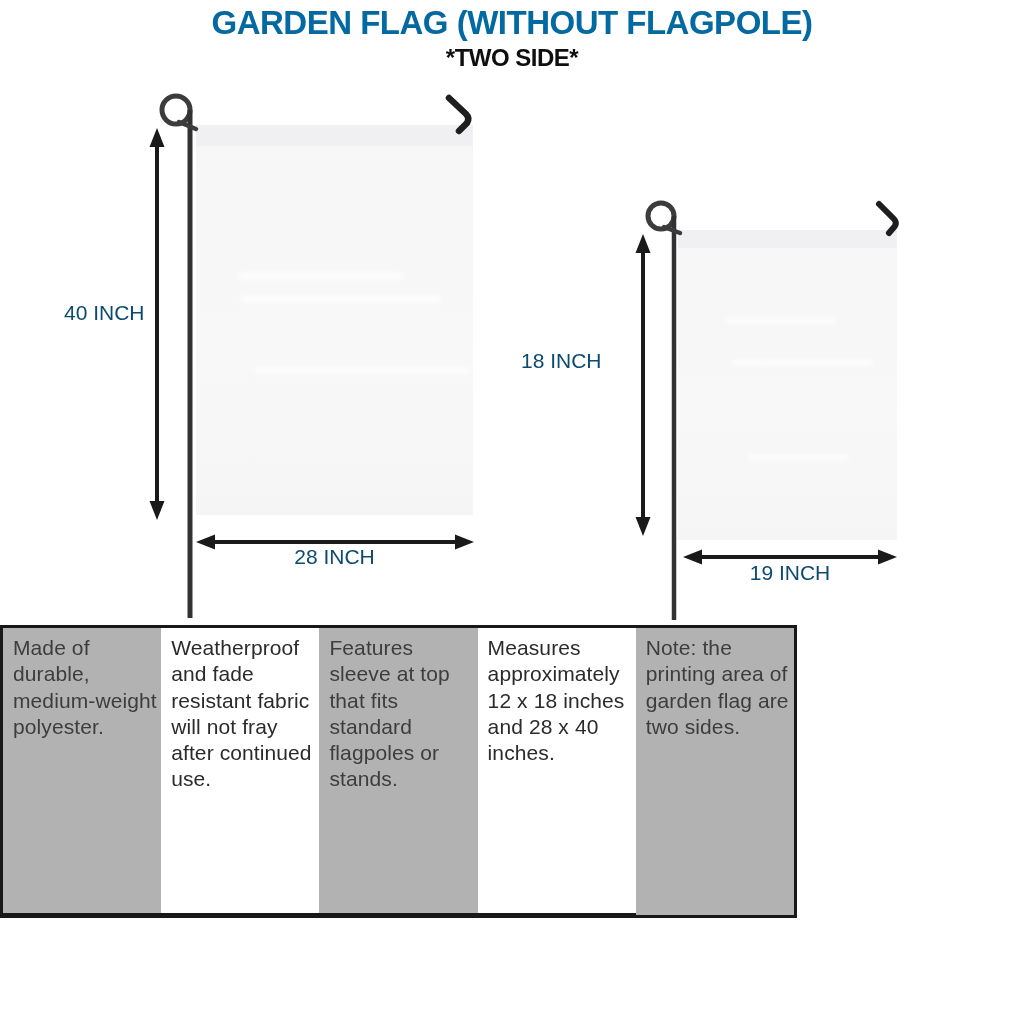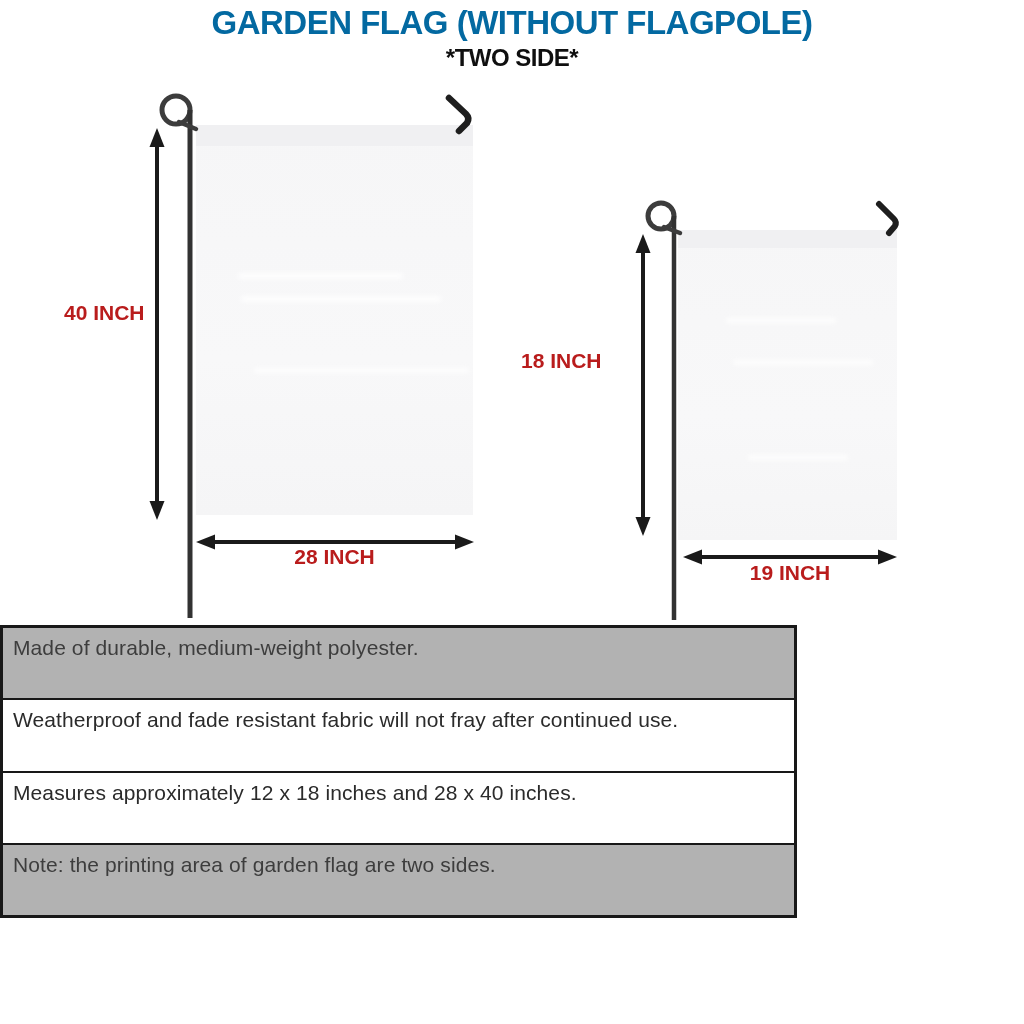--- a/index.html
+++ b/index.html
@@ -46,34 +46,34 @@
 
   
   .overlay {
     position: absolute; left: 0; top: 0;
     pointer-events: none;
   }
 
   
   .dim-label {
     position: absolute;
-    font-size: 21px; font-weight: bold; color: #b91c1c;
+    font-size: 21px; font-weight: normal; color: #0c4a6e;
     letter-spacing: 0px; white-space: nowrap;
   }
   .label-40 { left: 64px;  top: 301px; }
   .label-18 { left: 521px; top: 349px; }
   .label-28 { left: 196px; top: 545px; width: 277px; text-align: center; }
   .label-12 { left: 683px; top: 561px; width: 214px; text-align: center; }
 
   
   .features-table {
     position: absolute; left: 0px; top: 625px;
     width: 797px; height: 293px;
     border: 3px solid #181818;
-    display: flex; flex-direction: column;
+    display: flex; flex-direction: row;
     background: #fef9c3;
   }
   .feature-row {
     flex: 1 1 0;
     border-bottom: 2px solid #181818;
     display: block;
   }
   .feature-row:last-child { border-bottom: none; }
   .feature-row.gray { background: #b2b2b2; }
   .feature-row.white { background: #ffffff; }
@@ -159,20 +159,23 @@
   <div class="dim-label label-18">18 INCH</div>
   <div class="dim-label label-12">19 INCH</div>
 
   <div class="features-table">
     <div class="feature-row gray">
       <span class="feature-text">Made of durable, medium-weight polyester.</span>
     </div>
     <div class="feature-row white">
       <span class="feature-text">Weatherproof and fade resistant fabric will not fray after continued use.</span>
     </div>
+    <div class="feature-row gray">
+      <span class="feature-text">Features sleeve at top that fits standard flagpoles or stands.</span>
+    </div>
     <div class="feature-row white">
       <span class="feature-text">Measures approximately 12 x 18 inches and 28 x 40 inches.</span>
     </div>
     <div class="feature-row gray">
       <span class="feature-text">Note: the printing area of garden flag are two sides.</span>
     </div>
   </div>
 
 </div>
 

